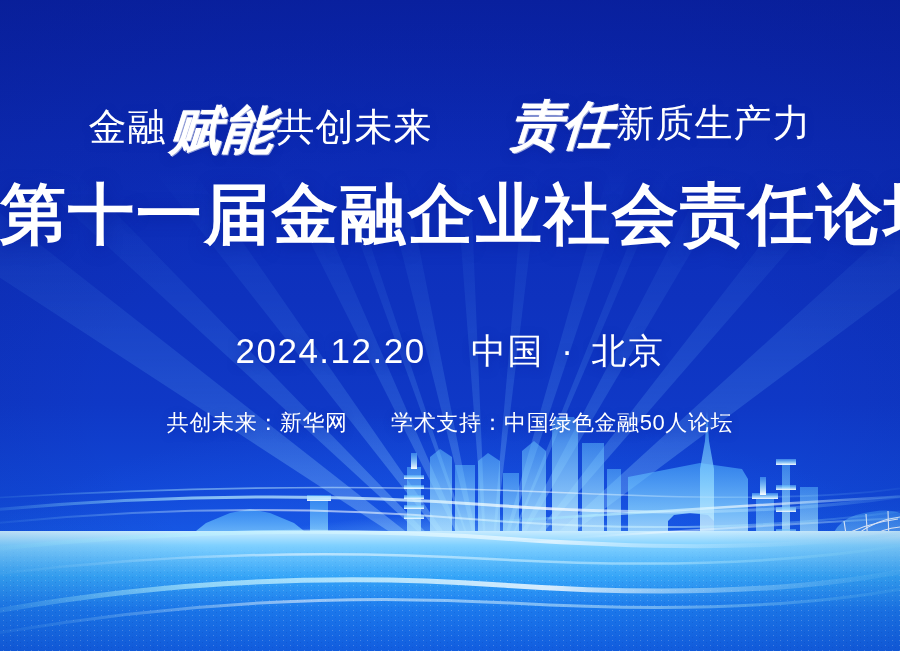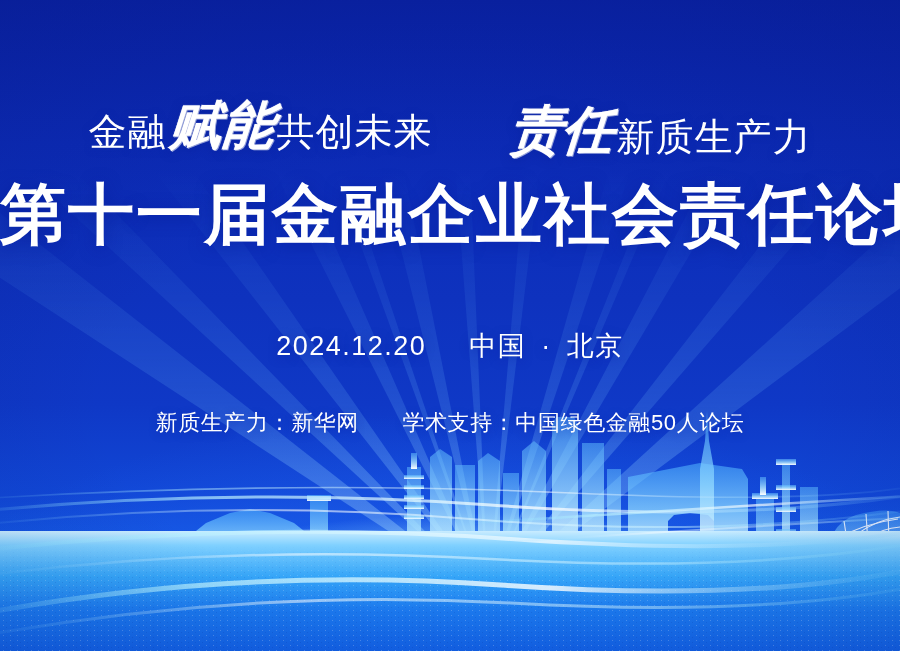--- a/index.html
+++ b/index.html
@@ -108,21 +108,21 @@
     top: 88px;
     left: 0; right: 0;
     display: flex;
     justify-content: center;
     align-items: baseline;
     gap: 74px;
     white-space: nowrap;
   }
   .slogan {
     display: inline-flex;
-    align-items: flex-end;
+    align-items: center;
     color: #ffffff;
   }
   .slogan .plain {
     font-size: 38px;
     font-weight: 500;
     letter-spacing: 1px;
     text-shadow: 0 1px 7px rgba(10,40,170,0.55);
   }
   .slogan .brush {
     font-family: "DejaVu Serif", "Liberation Serif", serif;
@@ -150,21 +150,21 @@
     line-height: 1.12;
     white-space: nowrap;
     text-shadow: 0 3px 16px rgba(5,25,150,0.55);
   }
 
   .dateline {
     position: absolute;
     top: 328px;
     left: 0; right: 0;
     color: #ffffff;
-    font-size: 27px;
+    font-size: 35px;
     font-weight: 400;
     letter-spacing: 1.5px;
     white-space: nowrap;
     text-shadow: 0 2px 10px rgba(8,30,160,0.5);
   }
   .dateline .date { margin-right: 34px; }
   .dateline .dot { margin: 0 6px; }
 
   .credits {
     position: absolute;
@@ -356,19 +356,19 @@
     <div class="main-title">第十一届金融企业社会责任论坛</div>
 
     <div class="dateline">
       <span class="date">2024.12.20</span>
       <span>中国</span>
       <span class="dot">·</span>
       <span>北京</span>
     </div>
 
     <div class="credits">
-      <span>新质生产力：新华网</span>
+      <span>共创未来：新华网</span>
       <span class="gap"></span>
       <span>学术支持：中国绿色金融50人论坛</span>
     </div>
 
   </div>
 </div>
 
 </body></html>

